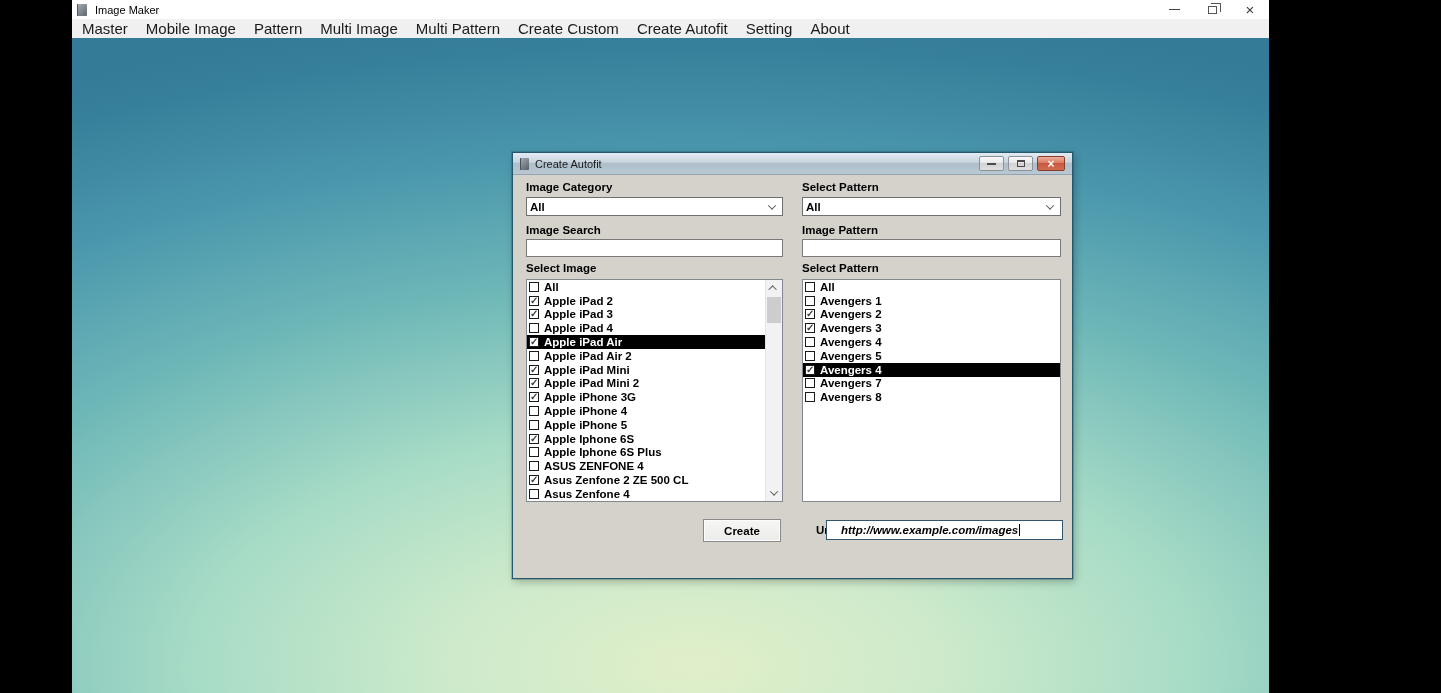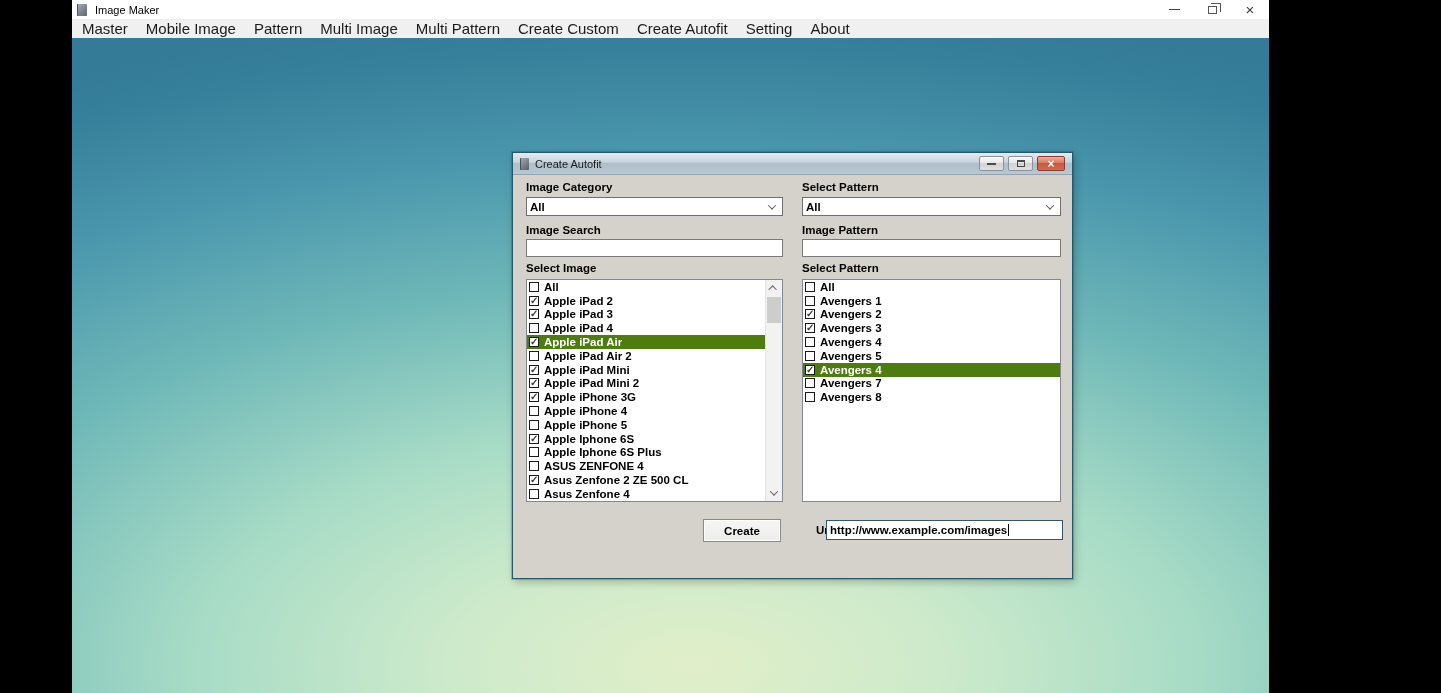--- a/index.html
+++ b/index.html
@@ -85,21 +85,21 @@
 
   .textbox {
     position:absolute; height:18px; background:#fff; border:1px solid #7a7a7a;
     font-size:11.5px; font-weight:bold; color:#000; padding:0 3px;
     font-family:"Liberation Sans", sans-serif;
   }
 
   .listbox { position:absolute; background:#fff; border:1px solid #828790; overflow:hidden; }
   .lb-inner { position:absolute; left:0; top:0; bottom:0; }
   .lb-row { display:flex; align-items:center; height:13.8px; padding-left:2px; }
-  .lb-row.sel { background:#4d7c0f; }
+  .lb-row.sel { background:#000000; }
   .lb-row.sel .lb-label { color:#fff; }
   .cb {
     position:relative; width:10px; height:10px; background:#fff; border:1px solid #1a1a1a;
     margin-right:5px; flex:0 0 auto;
   }
   .cb.on::after {
     content:"✓"; position:absolute; left:0px; top:-2px; font-size:10px; line-height:11px;
     color:#3c3c3c; font-weight:bold;
   }
   .lb-label { font-size:11.5px; font-weight:bold; color:#000; white-space:nowrap; }
@@ -115,22 +115,22 @@
     position:absolute; border:1px solid #8a8a8a;
     background: linear-gradient(#f6f6f5,#ececea);
     font-size:11.5px; font-weight:bold; color:#000; text-align:right;
     box-shadow: inset 0 0 0 1px #fdfdfd;
     display:flex; align-items:center; justify-content:center;
     font-family:"Liberation Sans", sans-serif;
   }
 
   .urlbox {
     position:absolute; background:#fff; border:1px solid #33566f;
-    display:flex; align-items:center; padding:0 3px;
-    font-size:11.5px; font-weight:bold; color:#000; white-space:nowrap;
+    display:flex; align-items:center; padding:0 14px;
+    font-size:11.5px; font-weight:bold; color:#000; white-space:nowrap;font-style:italic;
   }
   .caret { width:1px; height:12px; background:#000; margin-left:1px; }
 
   
   .lbl-imgcat   { left:12px;  top:6px; }
   .cmb-imgcat   { left:12px;  top:22px; width:257px; }
   .lbl-selpat-c { left:288px; top:6px; }
   .cmb-selpat   { left:288px; top:22px; width:259px; }
   .lbl-imgsearch{ left:12px;  top:49px; }
   .txt-imgsearch{ left:12px;  top:64px; width:257px; }

